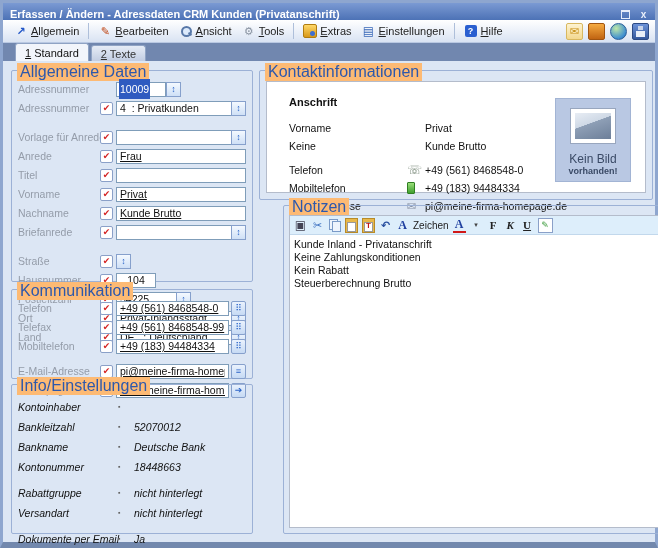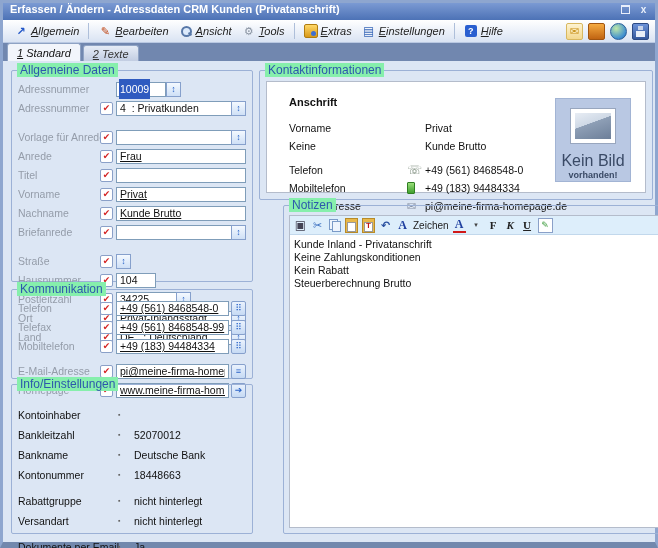--- a/index.html
+++ b/index.html
@@ -1,46 +1,46 @@
 <!DOCTYPE html>
 <html><head>
 <meta charset="utf-8">
 <style>
   html,body{margin:0;padding:0;background:#f6f7fa;}
   body{width:658px;height:548px;position:relative;font-family:"Liberation Sans","DejaVu Sans",sans-serif;font-size:11px;color:#222;overflow:hidden;}
   .window{position:absolute;inset:0;background:#dce6f4;border:3px solid #8ea6cf;outline:1px solid #51719f;box-sizing:border-box;border-bottom-width:6px;border-bottom-color:#7288ad;}
   
-  .titlebar{position:absolute;left:0;top:0;right:0;height:22px;background:linear-gradient(#7b9ad3,#3f66ad);display:flex;align-items:flex-start;padding:0 4px 0 7px;box-sizing:border-box;}
+  .titlebar{position:absolute;left:0;top:0;right:0;height:22px;background:linear-gradient(#7b9ad3,#3f66ad);display:flex;align-items:center;padding:0 4px 0 7px;box-sizing:border-box;}
   .title{color:#fff;font-weight:bold;font-size:11px;flex:1;white-space:nowrap;overflow:hidden;}
   .tb-btn{width:15px;height:13px;margin-left:3px;display:flex;align-items:center;justify-content:center;color:#eaf0fb;font-size:10px;font-weight:bold;cursor:default;}
   .restore-glyph{width:7px;height:6px;border:1px solid #e8eefb;border-top-width:2px;display:block;}
   
   .menubar{position:absolute;left:0;top:17px;right:0;height:23px;background:linear-gradient(#ffffff,#d9e3f3);border-bottom:1px solid #b9c8e2;display:flex;align-items:center;padding:0 6px;box-sizing:border-box;}
   .menu-item{display:flex;align-items:center;gap:3px;padding:2px 5px;border-radius:2px;}
   .menu-sep{width:1px;height:16px;background:#aebfda;margin:0 4px;}
   .mi{width:14px;height:14px;display:flex;align-items:center;justify-content:center;font-size:11px;}
-  .accel{display:inline-block;font-style:italic;}
+  .accel{display:inline-block;}
   .accel::first-letter{text-decoration:underline;}
   .menubar-right{margin-left:auto;display:flex;align-items:center;gap:5px;}
   .ri{width:15px;height:15px;display:flex;align-items:center;justify-content:center;border-radius:2px;font-size:11px;}
   .ri-mail{color:#c8921c;background:linear-gradient(#fdf3d2,#f3d88e);border:1px solid #d8b860;}
   .ri-basket{background:linear-gradient(#f5aa40,#c06412);border:1px solid #a05410;}
   .ri-globe{background:radial-gradient(circle at 35% 30%,#bfe8a8,#3f8fd0 70%,#2a5f9a);border-radius:50%;border:1px solid #2a5f9a;}
   .ri-save{background:linear-gradient(#6c92d8,#35589c);border:1px solid #2c4a84;position:relative;}
   .ri-save::after{content:"";position:absolute;left:3px;right:3px;bottom:2px;height:6px;background:#e8eef8;}
   .ri-save::before{content:"";position:absolute;left:5px;right:5px;top:2px;height:4px;background:#c8d4ea;}
   
-  .tabstrip{position:absolute;left:0;top:40px;right:0;height:18px;background:#7187af;display:flex;align-items:flex-end;padding-left:4px;}
+  .tabstrip{position:absolute;left:0;top:40px;right:0;height:18px;background:#7187af;display:flex;align-items:flex-end;padding-left:12px;}
   .tab{height:17px;display:flex;align-items:center;padding:0 9px;font-size:11px;border:1px solid #8fa3c4;border-bottom:none;border-radius:3px 3px 0 0;margin-right:2px;}
   .tab.active{background:#f2f5fb;color:#111;}
   .tab.inactive{background:linear-gradient(#e6ecf6,#c2cde2);color:#333;height:15px;}
   
   .content{position:absolute;left:0;top:58px;right:0;bottom:0;background:#dce6f4;}
   .group{position:absolute;border:1px solid #9cb1d6;border-radius:2px;box-sizing:border-box;}
-  .group-title{position:absolute;top:-8px;left:5px;background:#86efac;color:#2d58ac;padding:0 3px;font-size:12px;white-space:nowrap;}
+  .group-title{position:absolute;top:-8px;left:5px;background:#fdba74;color:#2d58ac;padding:0 3px;font-size:16px;white-space:nowrap;}
   
   .rows{position:absolute;inset:10px 6px 4px 6px;}
   .f-row{display:flex;align-items:center;height:16px;margin-bottom:3px;}
   .f-label{width:82px;flex:none;color:#949ca9;font-size:10.5px;white-space:nowrap;}
   .chk-btn{width:13px;height:13px;flex:none;background:#fff;border:1px solid #8aa0c8;border-radius:2px;margin-right:3px;color:#d42222;font-size:9px;line-height:11px;text-align:center;font-weight:bold;box-sizing:border-box;}
   .chk-sp{width:16px;flex:none;}
   .inp{height:15px;border:1px solid #7f9db9;background:#fff;font-family:inherit;font-size:10.5px;padding:0 3px;box-sizing:border-box;color:#111;}
   .inp.grow{flex:1;min-width:0;text-decoration:underline;}
   .combo{display:flex;flex:1;min-width:0;}
   .combo .inp{flex:1;min-width:0;border-right:none;}
@@ -64,21 +64,21 @@
   .c-label{width:118px;flex:none;font-size:10.5px;color:#111;}
   .c-ico{width:18px;flex:none;font-size:11px;display:flex;align-items:center;}
   .c-ico-sp{width:18px;flex:none;}
   .c-value{font-size:10.5px;color:#111;white-space:nowrap;}
   .phone-g{color:#7a8a7a;font-size:12px;}
   .mail-g{color:#8a93a5;font-size:11px;}
   .mob-g{width:6px;height:10px;background:linear-gradient(#9adf7a,#3f9f2f);border:1px solid #2f7f22;border-radius:1px;display:inline-block;}
   .photo{position:absolute;right:14px;top:16px;width:74px;height:82px;background:#b9c8e3;border:1px solid #a2b4d4;display:flex;flex-direction:column;align-items:center;}
   .photo-thumb{margin-top:9px;width:44px;height:34px;background:#fff;border:1px solid #98a6be;box-shadow:inset 0 0 0 3px #fff;display:flex;align-items:center;justify-content:center;}
   .thumb-img{width:36px;height:26px;background:linear-gradient(160deg,#e8edf4 0%,#cfd9e6 40%,#8e9fb6 41%,#6d7f99 100%);}
-  .photo-t1{margin-top:8px;font-size:16px;color:#3a4a66;}
+  .photo-t1{margin-top:8px;font-size:12px;color:#3a4a66;}
   .photo-t2{font-size:9px;font-weight:bold;color:#3a4a66;}
   
   .notes-inner{position:absolute;inset:9px 5px 5px 5px;background:#fff;border:1px solid #b4bccb;display:flex;flex-direction:column;}
   .notes-toolbar{height:18px;background:#ddeefb;border-bottom:1px solid #c2d8ec;display:flex;align-items:center;gap:4px;padding:0 4px;flex:none;}
   .nt{min-width:13px;height:14px;display:flex;align-items:center;justify-content:center;font-size:11px;}
   .nt-frame{color:#445;font-size:12px;}
   .nt-cut{color:#3a6fc0;}
   .nt-copy{position:relative;width:12px;height:12px;}
   .nt-copy::before,.nt-copy::after{content:"";position:absolute;width:7px;height:9px;background:#eef4fd;border:1px solid #7a9ac8;}
   .nt-copy::before{left:0;top:0;}
@@ -238,21 +238,21 @@
         <div class="f-row">
           <span class="f-label">Straße</span>
           <span class="chk-btn">✔</span>
           <span class="combo">
             <button class="combo-btn">↕</button>
           </span>
         </div>
         <div class="f-row">
           <span class="f-label">Hausnummer</span>
           <span class="chk-btn">✔</span>
-          <input class="inp" style="width: 40px;" value="104">
+          <input class="inp" style="width: 40px; text-align: center;" value="104">
         </div>
         <div class="f-row">
           <span class="f-label">Postleitzahl</span>
           <span class="chk-btn">✔</span>
           <span class="combo" style="flex:none;width:75px;justify-content:flex-end;">
             <input class="inp" value="34225" style="">
             <button class="combo-btn">↕</button>
           </span>
         </div>
         <div class="f-row">
@@ -306,21 +306,21 @@
           <span class="f-label">Homepage</span>
           <span class="chk-btn">✔</span>
           <input class="inp grow" value="www.meine-firma-homepage.de" style="">
           <button class="act-btn">➔</button>
         </div>
       </div>
     </div>
 
     <div class="group" style="left:8px;top:323px;width:242px;height:150px;">
       <div class="group-title">Info/Einstellungen</div>
-      <div class="rows" style="top:22px;">
+      <div class="rows" style="top:14px;font-style:italic;">
         <div class="i-row">
           <span class="i-label">Kontoinhaber</span>
           <span class="i-bullet">▪</span>
           <span class="i-value"></span>
         </div>
         <div class="i-row">
           <span class="i-label">Bankleitzahl</span>
           <span class="i-bullet">▪</span>
           <span class="i-value">52070012</span>
         </div>

